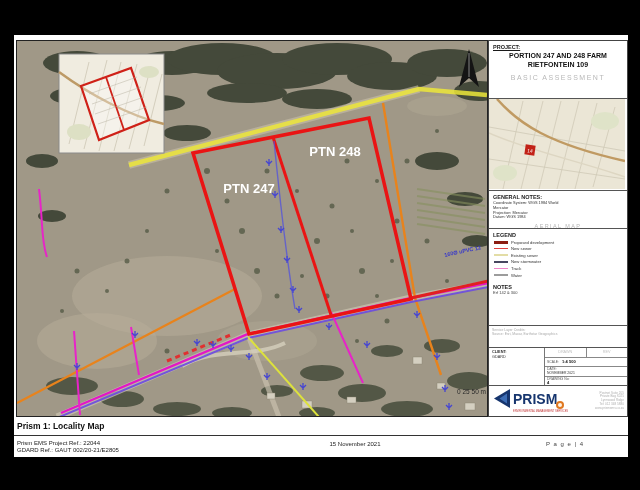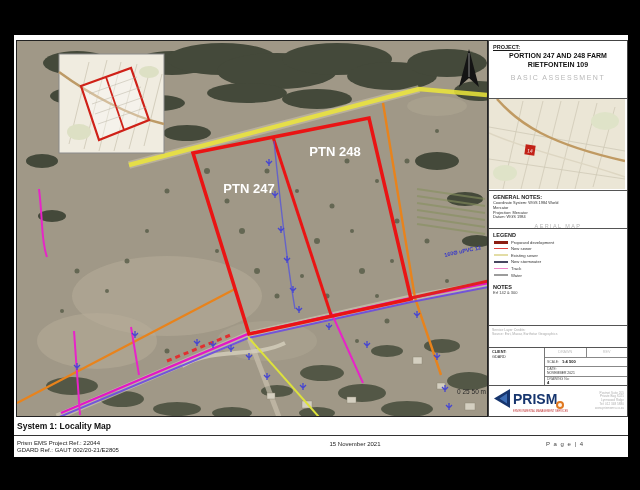--- a/index.html
+++ b/index.html
@@ -380,19 +380,19 @@
           <div>Postnet Suite 205</div>
           <div>Private Bag X025</div>
           <div>Lynnwood Ridge</div>
           <div>Tel: 012 348 5880</div>
           <div>www.prismems.co.za</div>
         </div>
       </div>
     </div>
   </div>
 
-  <div id="fig-caption">System 1: Locality Map</div>
+  <div id="fig-caption">Prism 1: Locality Map</div>
   <div id="foot-line"></div>
   <div class="ref" id="ref1">Prism EMS Project Ref.: 22044</div>
   <div class="ref" id="ref2">GDARD Ref.:  GAUT 002/20-21/E2805</div>
   <div id="foot-date">15 November 2021</div>
   <div id="foot-page">P a g e  | 4</div>
 </div>
 
 </body></html>

